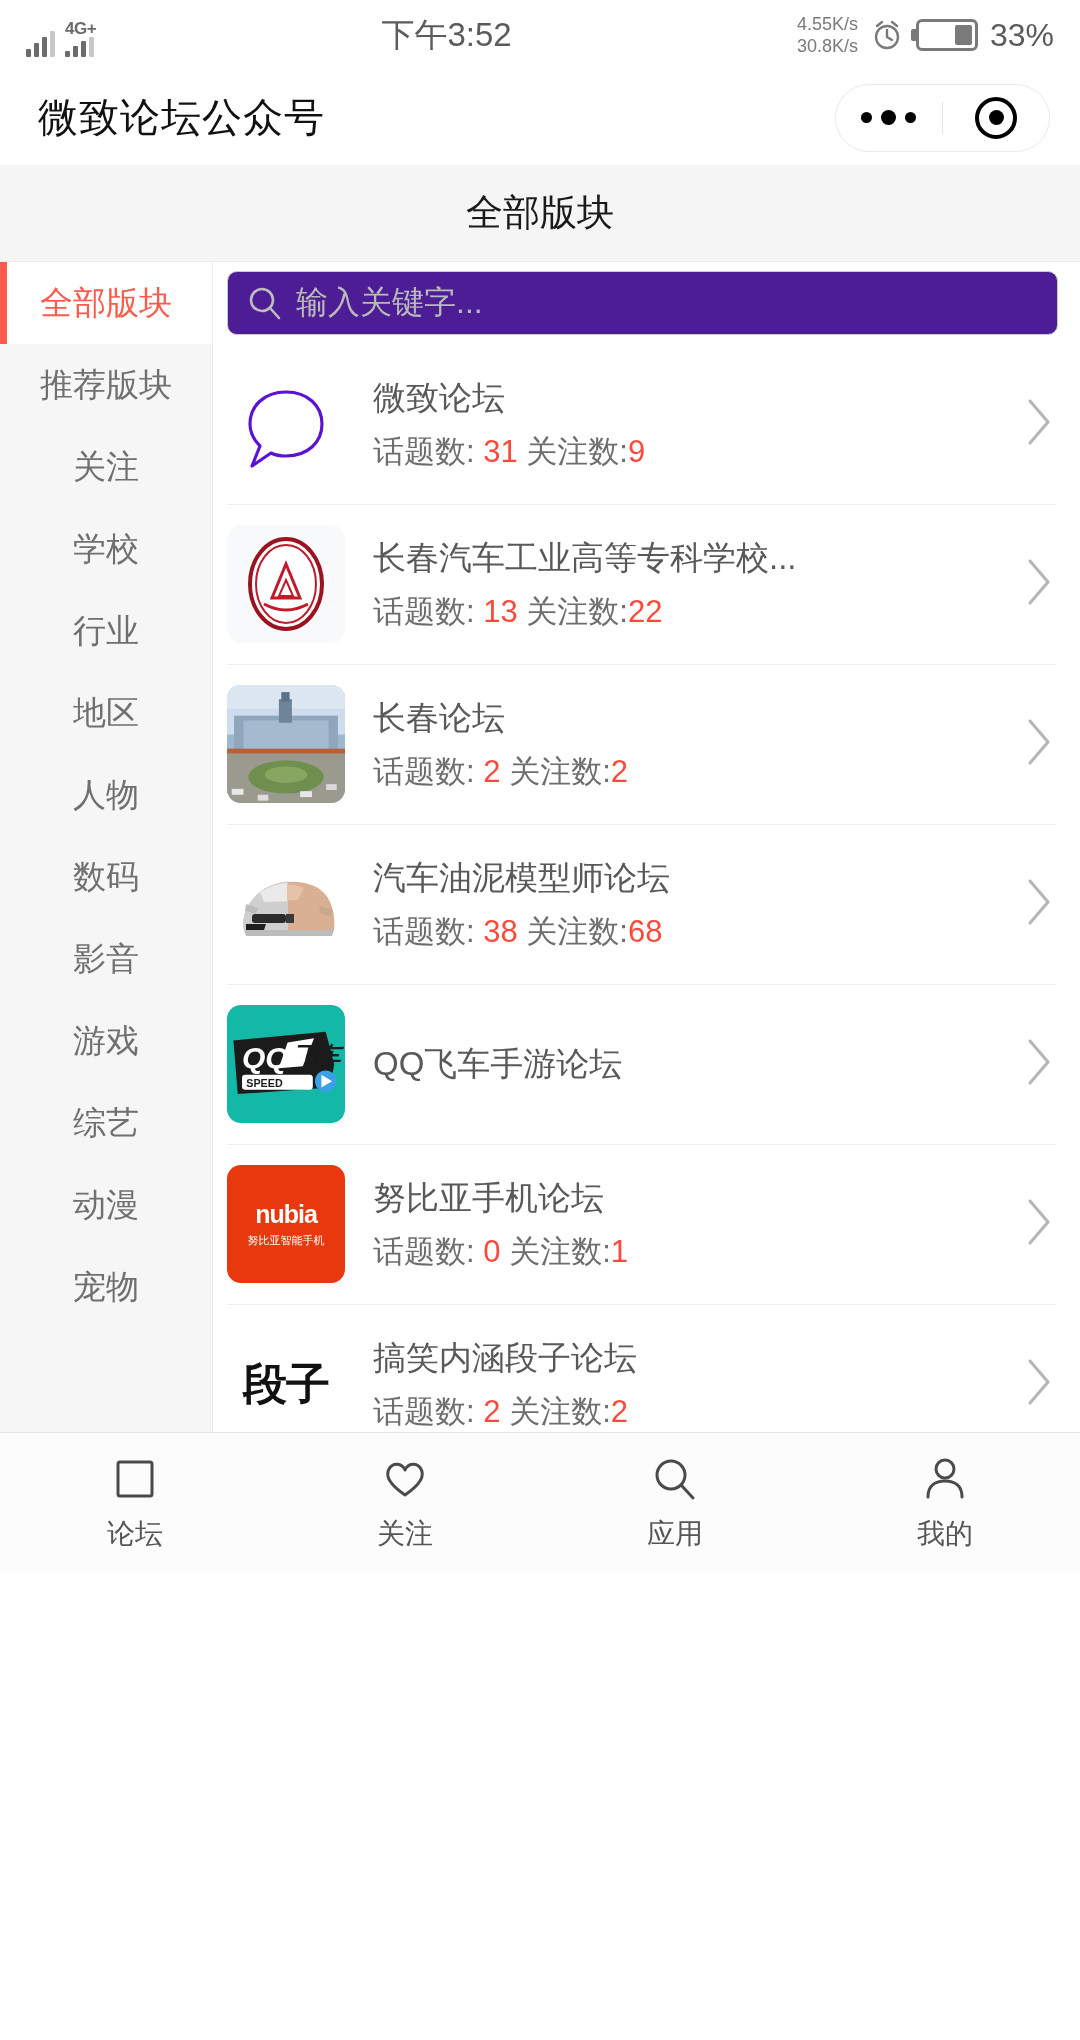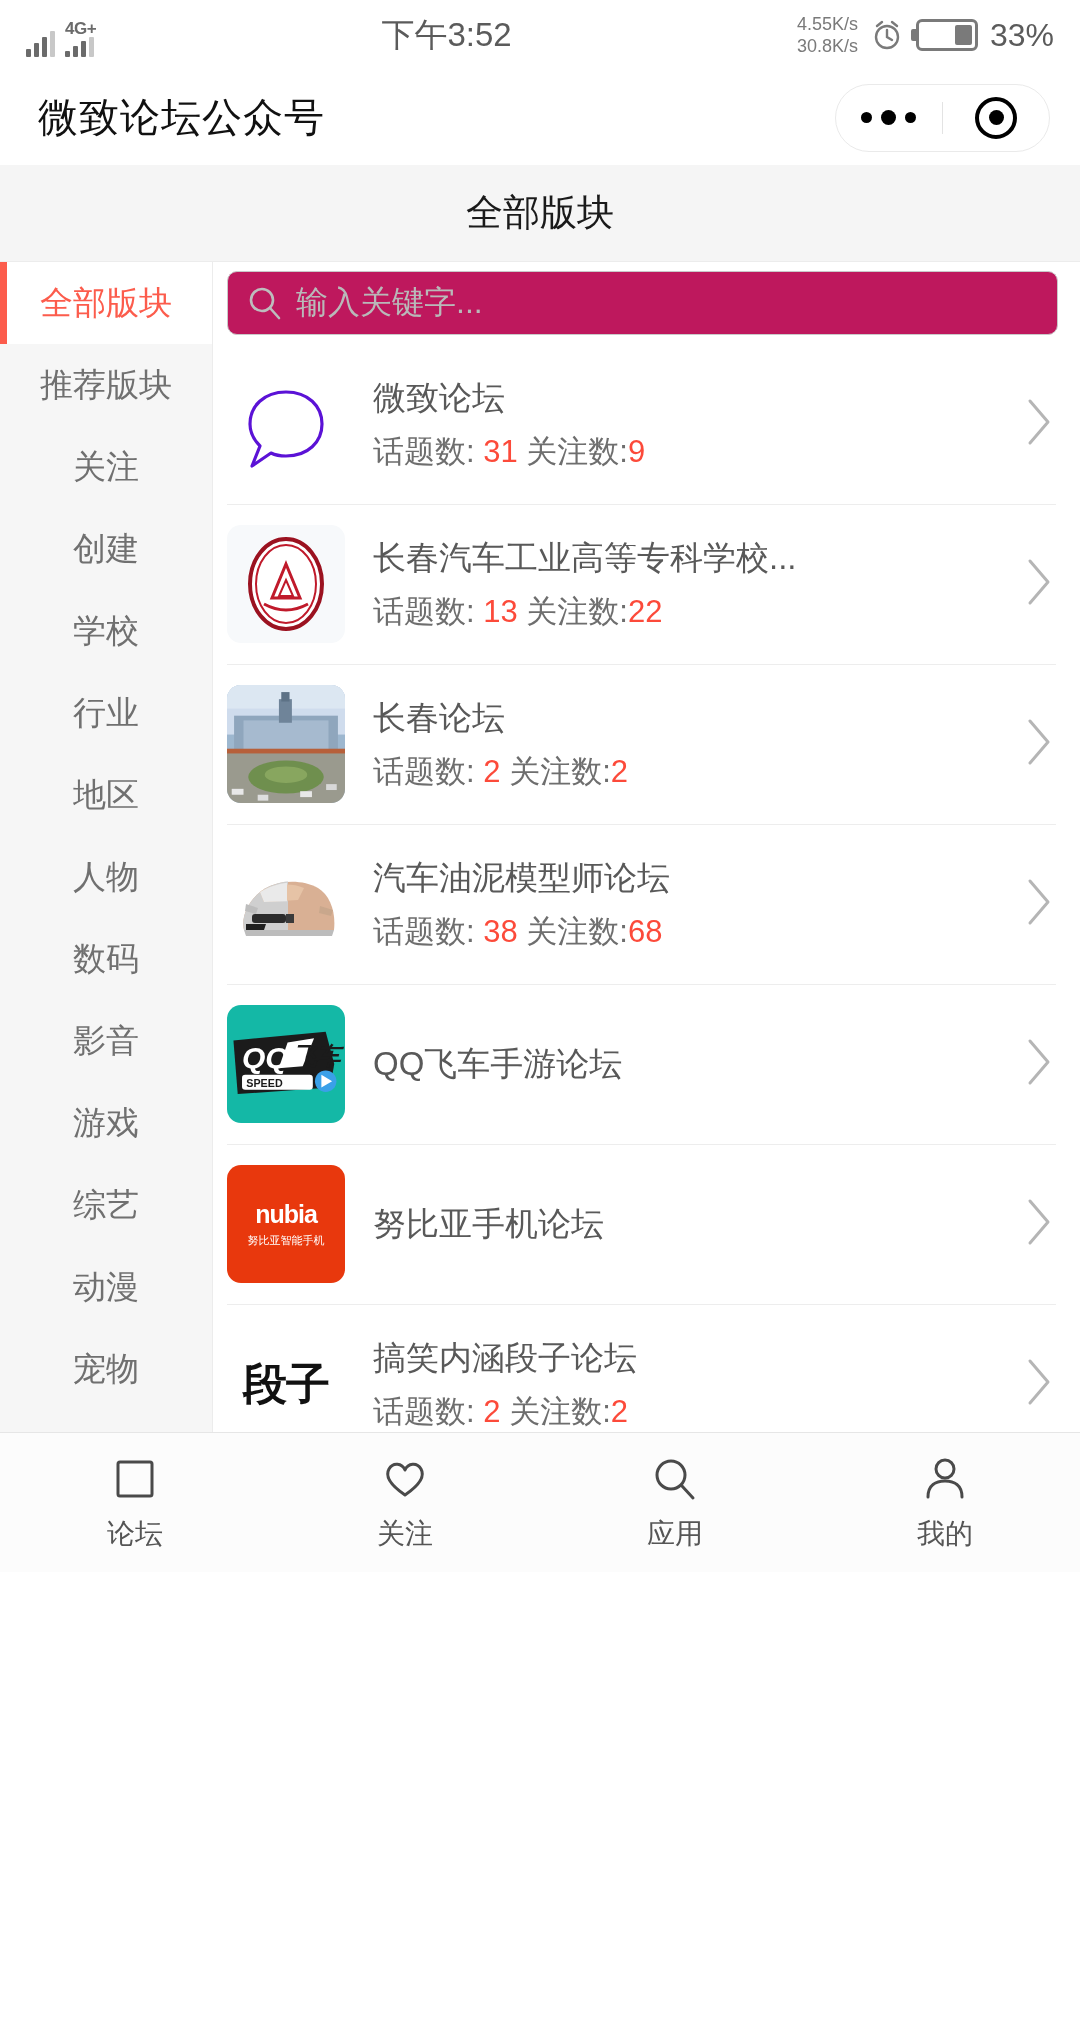--- a/index.html
+++ b/index.html
@@ -94,21 +94,21 @@
   .side-item.active::before {
     content:""; position:absolute; left:0; top:0; bottom:0; width:7px; background:#fc5c4c;
   }
 
   .content { flex:1; display:flex; flex-direction:column; min-width:0; background:#fff; overflow:hidden;}
 
   
   .search-row { height:82px; flex:0 0 82px; display:flex; align-items:center; padding: 0 22px 0 14px; background:#fff;}
   .search-box {
     flex:1; height:64px; border:1.5px solid #c9c9c9; border-radius:10px;
-    display:flex; align-items:center; padding:0 18px; gap:12px; background:#be185d;
+    display:flex; align-items:center; padding:0 18px; gap:12px; background:#4c1d95;
   }
   .search-box svg { flex:0 0 auto; }
   .search-ph { font-size:32px; color:#b9b9b9; }
 
   
   .list { flex:1; overflow:hidden; padding: 0 0 0 0; }
   .list-item {
     display:flex; align-items:center;
     height:160px;
     padding: 0 24px 0 14px;
@@ -227,23 +227,20 @@
 
     <div class="sidebar">
       <div class="side-item active">
           <span>全部版块</span>
         </div>
       <div class="side-item">
           <span>推荐版块</span>
         </div>
       <div class="side-item">
           <span>关注</span>
-        </div>
-      <div class="side-item">
-          <span>创建</span>
         </div>
       <div class="side-item">
           <span>学校</span>
         </div>
       <div class="side-item">
           <span>行业</span>
         </div>
       <div class="side-item">
           <span>地区</span>
         </div>
@@ -417,20 +414,25 @@
           </span>
         </div>
 
         <div class="list-item">
           <div class="thumb th-nubia">
             <span class="nb-word">nubia</span>
             <span class="nb-sub">努比亚智能手机</span>
           </div>
           <div class="item-text">
             <div class="item-name">努比亚手机论坛</div>
+            <div class="item-stats">
+              <span>话题数:</span>
+              <span class="num">0</span>
+              <span>关注数:</span><span class="num">1</span>
+            </div>
           </div>
           <span class="chevron">
             <svg width="34" height="54" viewBox="0 0 34 54">
                 <path d="M8 6 L26 27 L8 48" fill="none" stroke="#b5b5b5" stroke-width="3" stroke-linecap="round" stroke-linejoin="round"></path>
               </svg>
           </span>
         </div>
 
         <div class="list-item">
           <div class="thumb th-duanzi">

